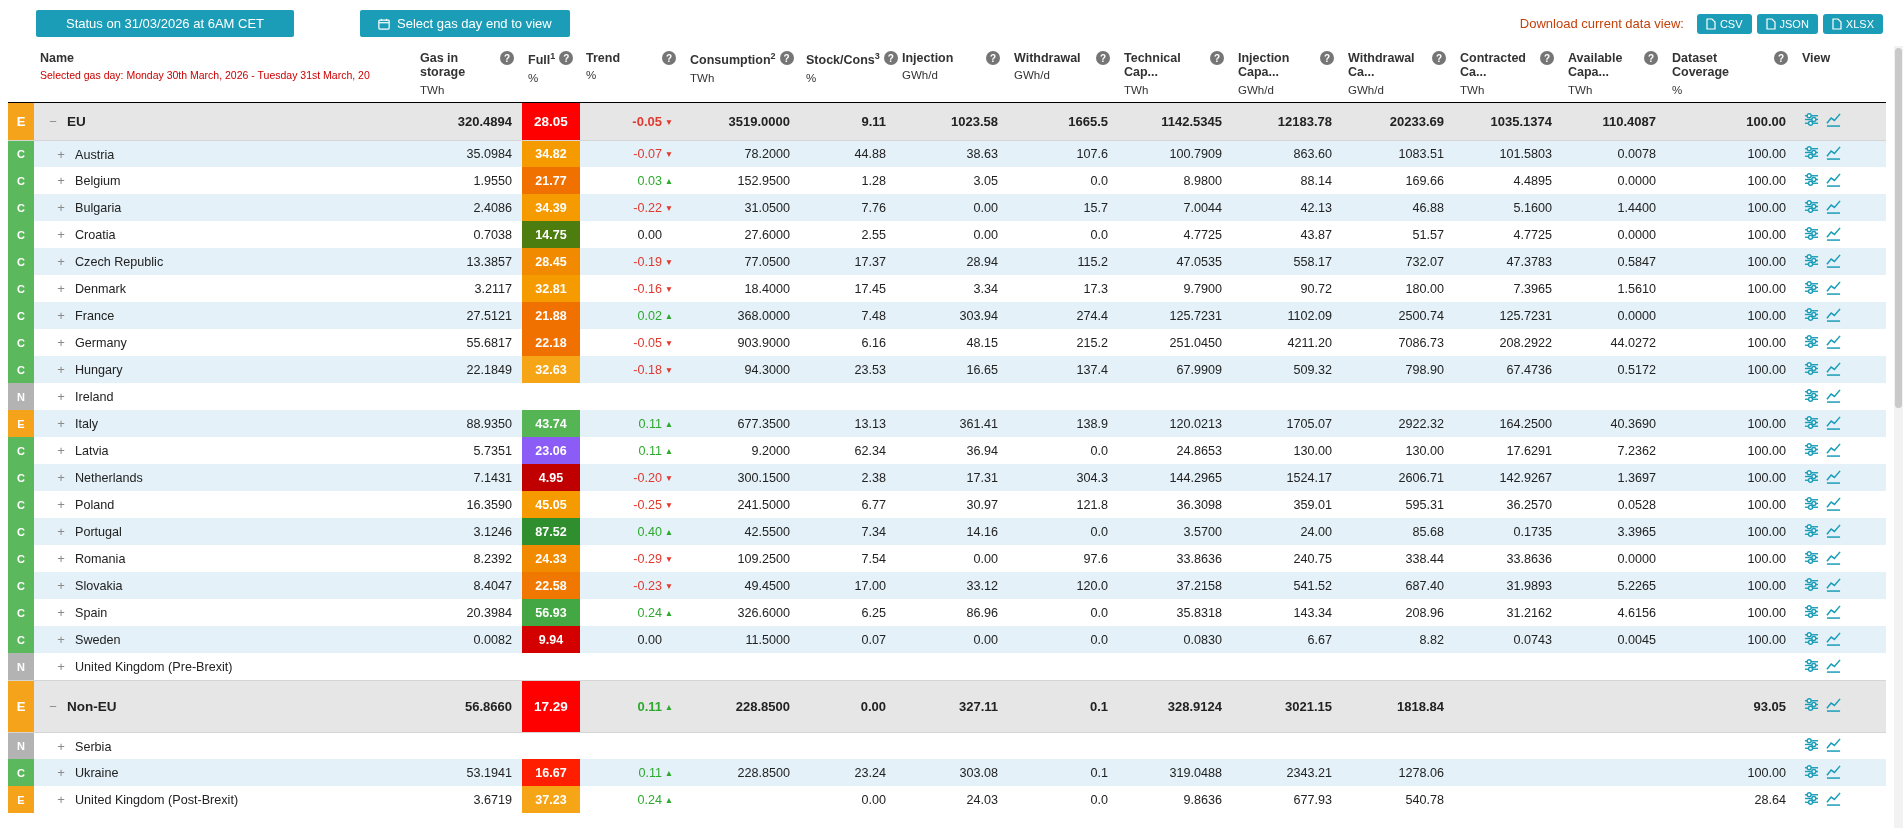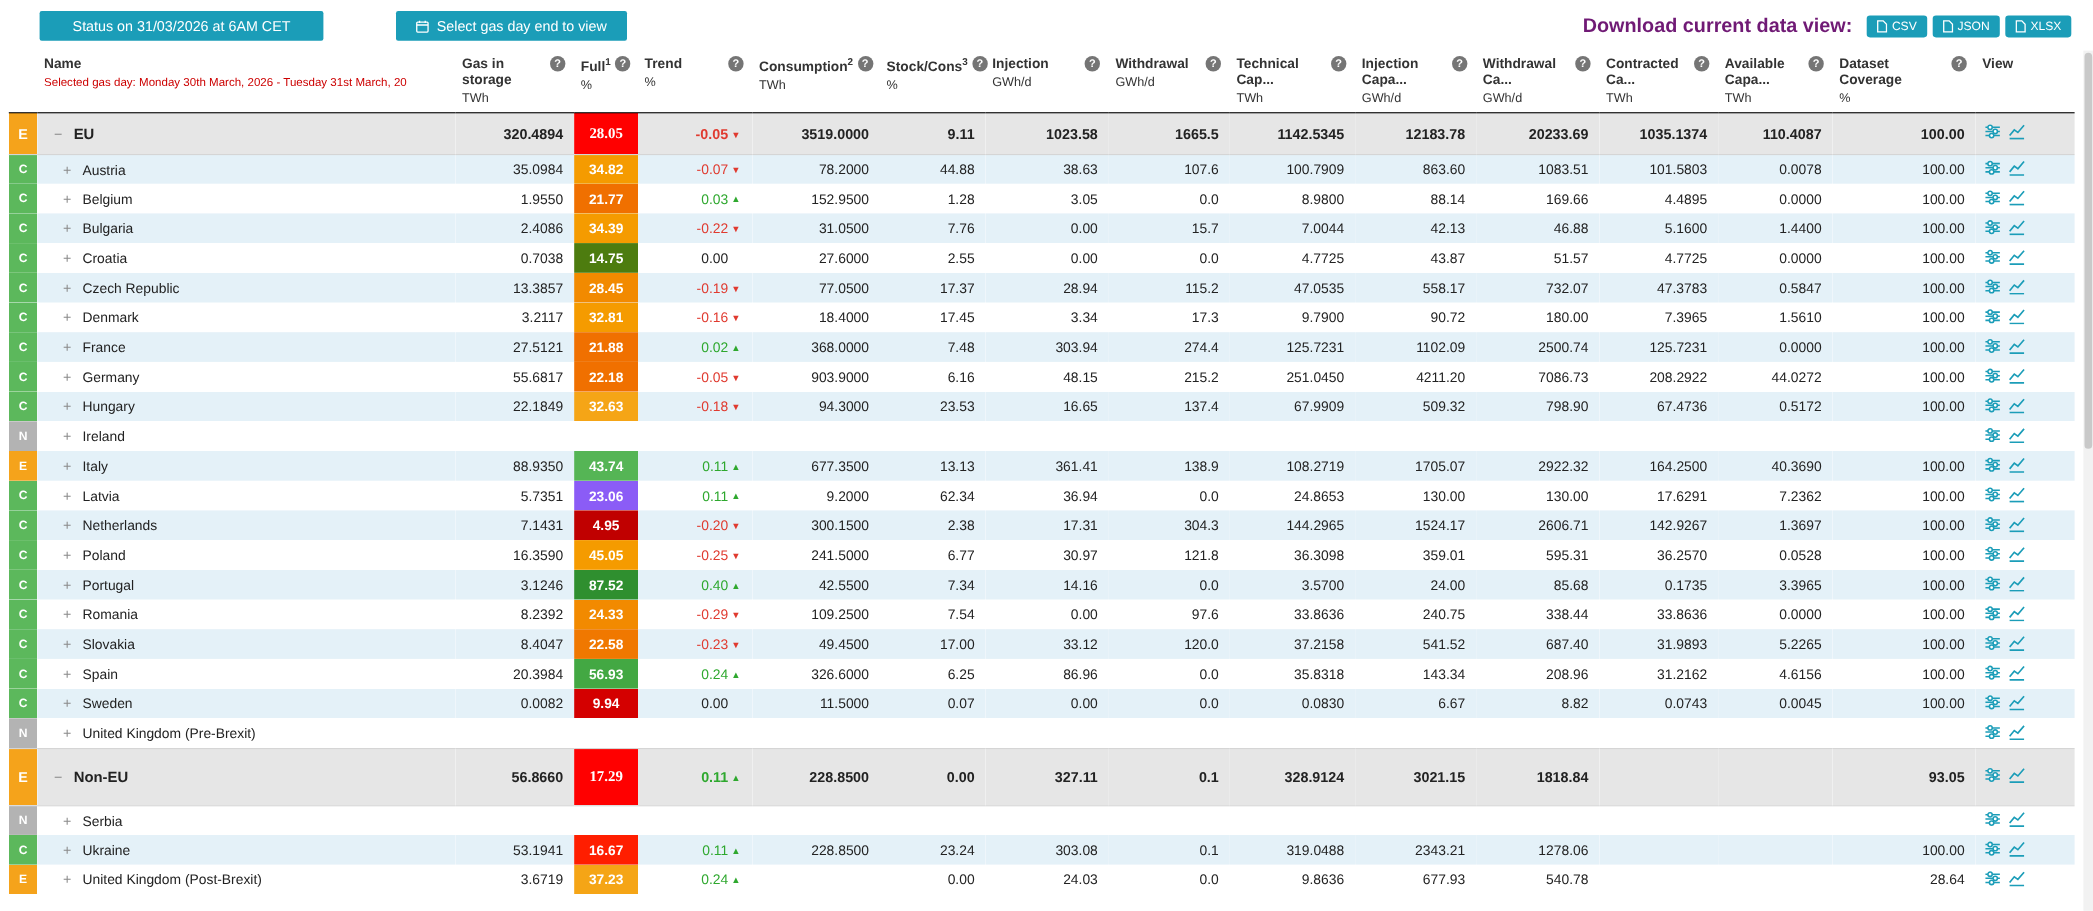--- a/index.html
+++ b/index.html
@@ -20,21 +20,21 @@
     cursor: pointer; white-space: nowrap;
   }
   .btn-status { padding: 6px 30px; }
   .btn-select { margin-left: 66px; }
   .date-input {
     margin-left: 34px; width: 1000px; height: 27px;
     border: 1px solid #cfcfcf; border-radius: 3px; padding: 0 10px;
     font-family: "Liberation Sans", sans-serif; font-size: 12.5px; color: #444;
   }
   .dl-group { margin-left: auto; display: flex; align-items: center; gap: 5px; }
-  .dl-label { font-size: 18px; font-weight: 700; color: #701a75; margin-right: 8px; }
+  .dl-label { font-size: 13px; font-weight: 400; color: #c2410c; margin-right: 8px; }
   .btn.sm { padding: 4px 9px; font-size: 11px; border-radius: 3px; gap: 4px; }
 
   
   .table-wrap { margin: 0 0 0 8px; }
   table { border-collapse: collapse; table-layout: fixed; width: 1878px; }
   thead th { vertical-align: top; text-align: left; padding: 5px 8px 6px 6px; border-bottom: 1px solid #000000; background: #fff; }
   .h-top { display: flex; justify-content: space-between; align-items: flex-start; }
   .h-label { font-size: 12.5px; font-weight: 700; color: #333; line-height: 1.15; }
   .h-label sup { font-size: 9px; }
   .h-unit { font-size: 11.5px; font-weight: 400; color: #333; margin-top: 4px; }
@@ -54,21 +54,21 @@
   tr.group.tall td { height: 52px; }
 
   td.badge-cell { padding: 0; text-align: center; color: #fff; font-size: 11px; font-weight: 700; }
   td.name-cell { padding: 0; }
   .expand { display: inline-block; width: 14px; margin: 0 7px 0 20px; color: #8a8a8a; font-size: 13px; text-align: center; cursor: pointer; font-weight: 400; }
   tr.group .expand { margin-left: 12px; }
   .cname { font-size: 12.6px; cursor: pointer; }
   tr.group .cname { font-size: 13.5px; text-align: center; }
 
   td.full-cell { padding: 0; text-align: center; color: #fff; font-weight: 700; font-size: 12.5px; }
-  tr.group td.full-cell { font-size: 13.5px; font-family: Liberation Serif, serif; }
+  tr.group td.full-cell { font-size: 13.5px; }
 
   td.trend-cell { padding-right: 8px; }
   .tval.down { color: #E03A2F; }
   .tval.up { color: #2EA82E; }
   .tval.none { color: #222; }
   .arrow { display: inline-block; width: 14px; font-size: 8.5px; text-align: center; vertical-align: 1px; }
   .arrow.down { color: #E03A2F; }
   .arrow.up { color: #2EA82E; }
 
   td.view-cell { padding: 0 0 0 8px; }
@@ -560,21 +560,21 @@
         <tr class="blue">
           <td class="badge-cell" style="background:#F5A31B">E</td>
           <td class="name-cell"><span class="expand">+</span><span class="cname">Italy</span></td>
           <td class="num">88.9350</td>
           <td class="full-cell" style="background:#55B555">43.74</td>
           <td class="num trend-cell"><span class="tval up">0.11</span><span class="arrow up">▲</span></td>
           <td class="num">677.3500</td>
           <td class="num">13.13</td>
           <td class="num">361.41</td>
           <td class="num">138.9</td>
-          <td class="num">108.2719</td>
+          <td class="num">120.0213</td>
           <td class="num">1705.07</td>
           <td class="num">2922.32</td>
           <td class="num">164.2500</td>
           <td class="num">40.3690</td>
           <td class="num">100.00</td>
           <td class="view-cell"><span class="vicon"><svg width="15" height="15" viewBox="0 0 16 16" fill="none" stroke="#1B9DB8" stroke-width="1.5">
                 <line x1="1" y1="4" x2="15" y2="4"></line>
                 <circle cx="5.5" cy="4" r="2.1" fill="#fff"></circle>
                 <line x1="1" y1="8" x2="15" y2="8"></line>
                 <circle cx="10.5" cy="8" r="2.1" fill="#fff"></circle>

